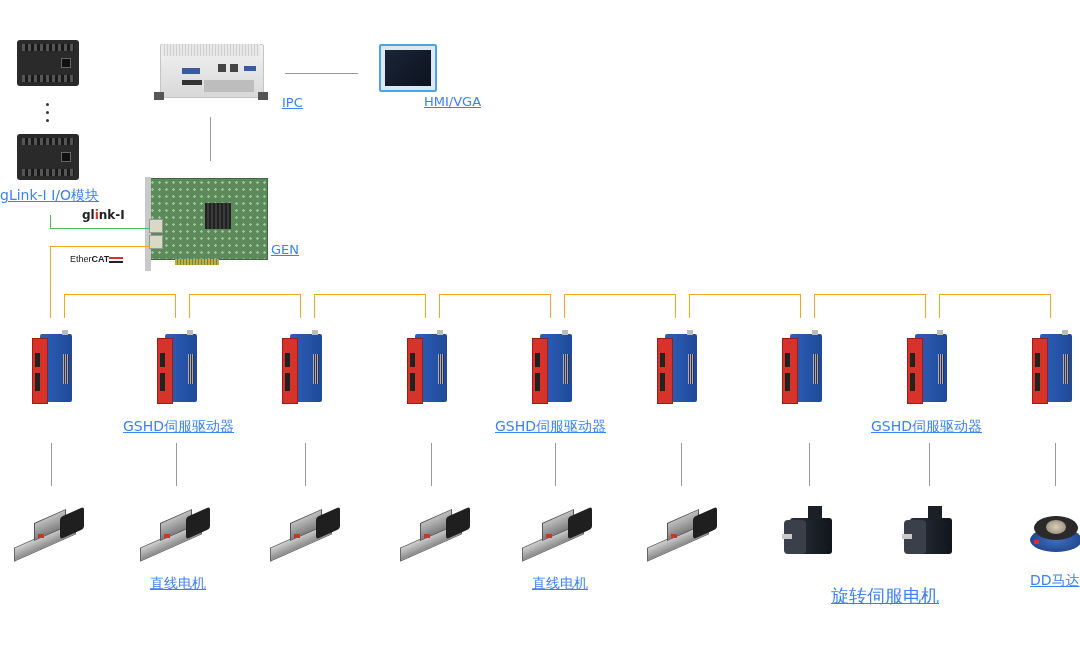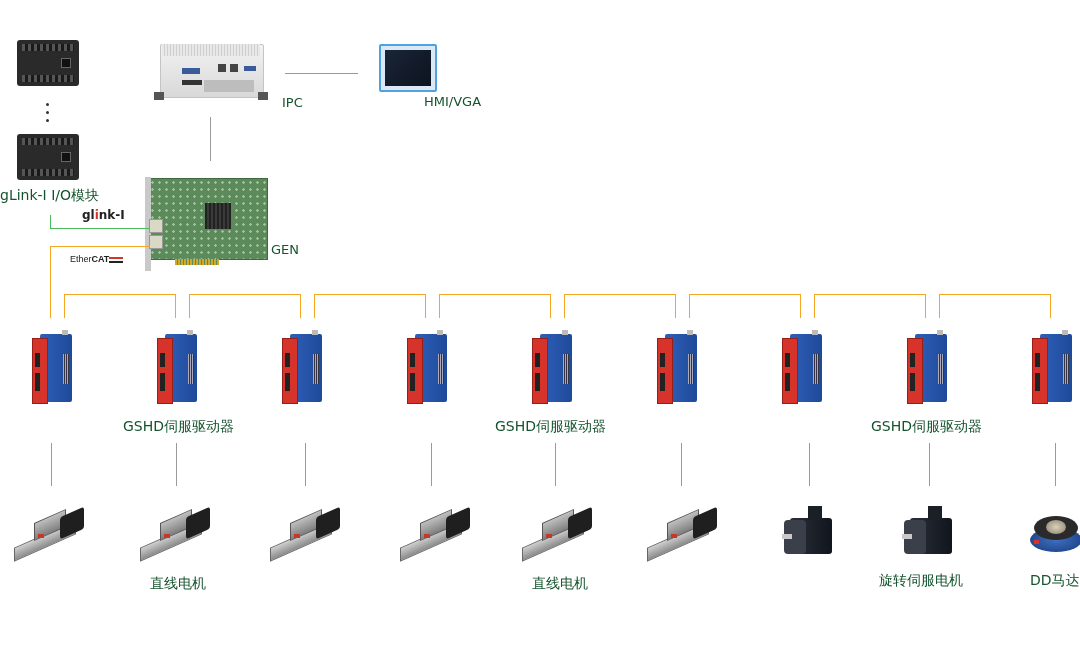--- a/index.html
+++ b/index.html
@@ -1,18 +1,18 @@
 <!DOCTYPE html>
 <html><head>
 <meta charset="utf-8">
 <style>
   html, body { margin:0; padding:0; background:#ffffff; }
   body { width:1080px; height:645px; position:relative; overflow:hidden;
          font-family:"DejaVu Sans","Liberation Sans",sans-serif; color:#555; }
-  .label { position:absolute; font-size:13px; color:#14532d; white-space:nowrap; }
+  .label { position:absolute; font-size:13px; color:#3b82f6; white-space:nowrap;text-decoration:underline; }
   .gline { position:absolute; background:#9a9a9a; }
   .oline { position:absolute; background:#f5a623; }
   .greenline { position:absolute; background:#4cbb5a; }
 
   
   .io { position:absolute; width:62px; height:46px; background:#2a2a2a; border-radius:3px; }
   .io::before { content:""; position:absolute; left:5px; right:5px; top:4px; height:7px;
                 background:repeating-linear-gradient(90deg,#555 0 3px,#1a1a1a 3px 6px); }
   .io::after { content:""; position:absolute; left:5px; right:5px; bottom:4px; height:7px;
                background:repeating-linear-gradient(90deg,#555 0 3px,#1a1a1a 3px 6px); }
@@ -274,14 +274,14 @@
     <div class="dd" style="left: 1030px; top: 512px;">
       <div class="base"></div>
       <div class="top"></div>
       <div class="center"></div>
       <div class="red"></div>
     </div>
   </div>
 
 <div class="label" style="left:150px;top:575px;font-size:14px;">直线电机</div>
 <div class="label" style="left:532px;top:575px;font-size:14px;">直线电机</div>
-<div class="label" style="left:831px;top:572px;font-size:14px;margin-left:48px;">旋转伺服电机</div>
+<div class="label" style="left:831px;top:584px;font-size:18px;">旋转伺服电机</div>
 <div class="label" style="left:1030px;top:572px;font-size:14px;">DD马达</div>
 
 </body></html>

